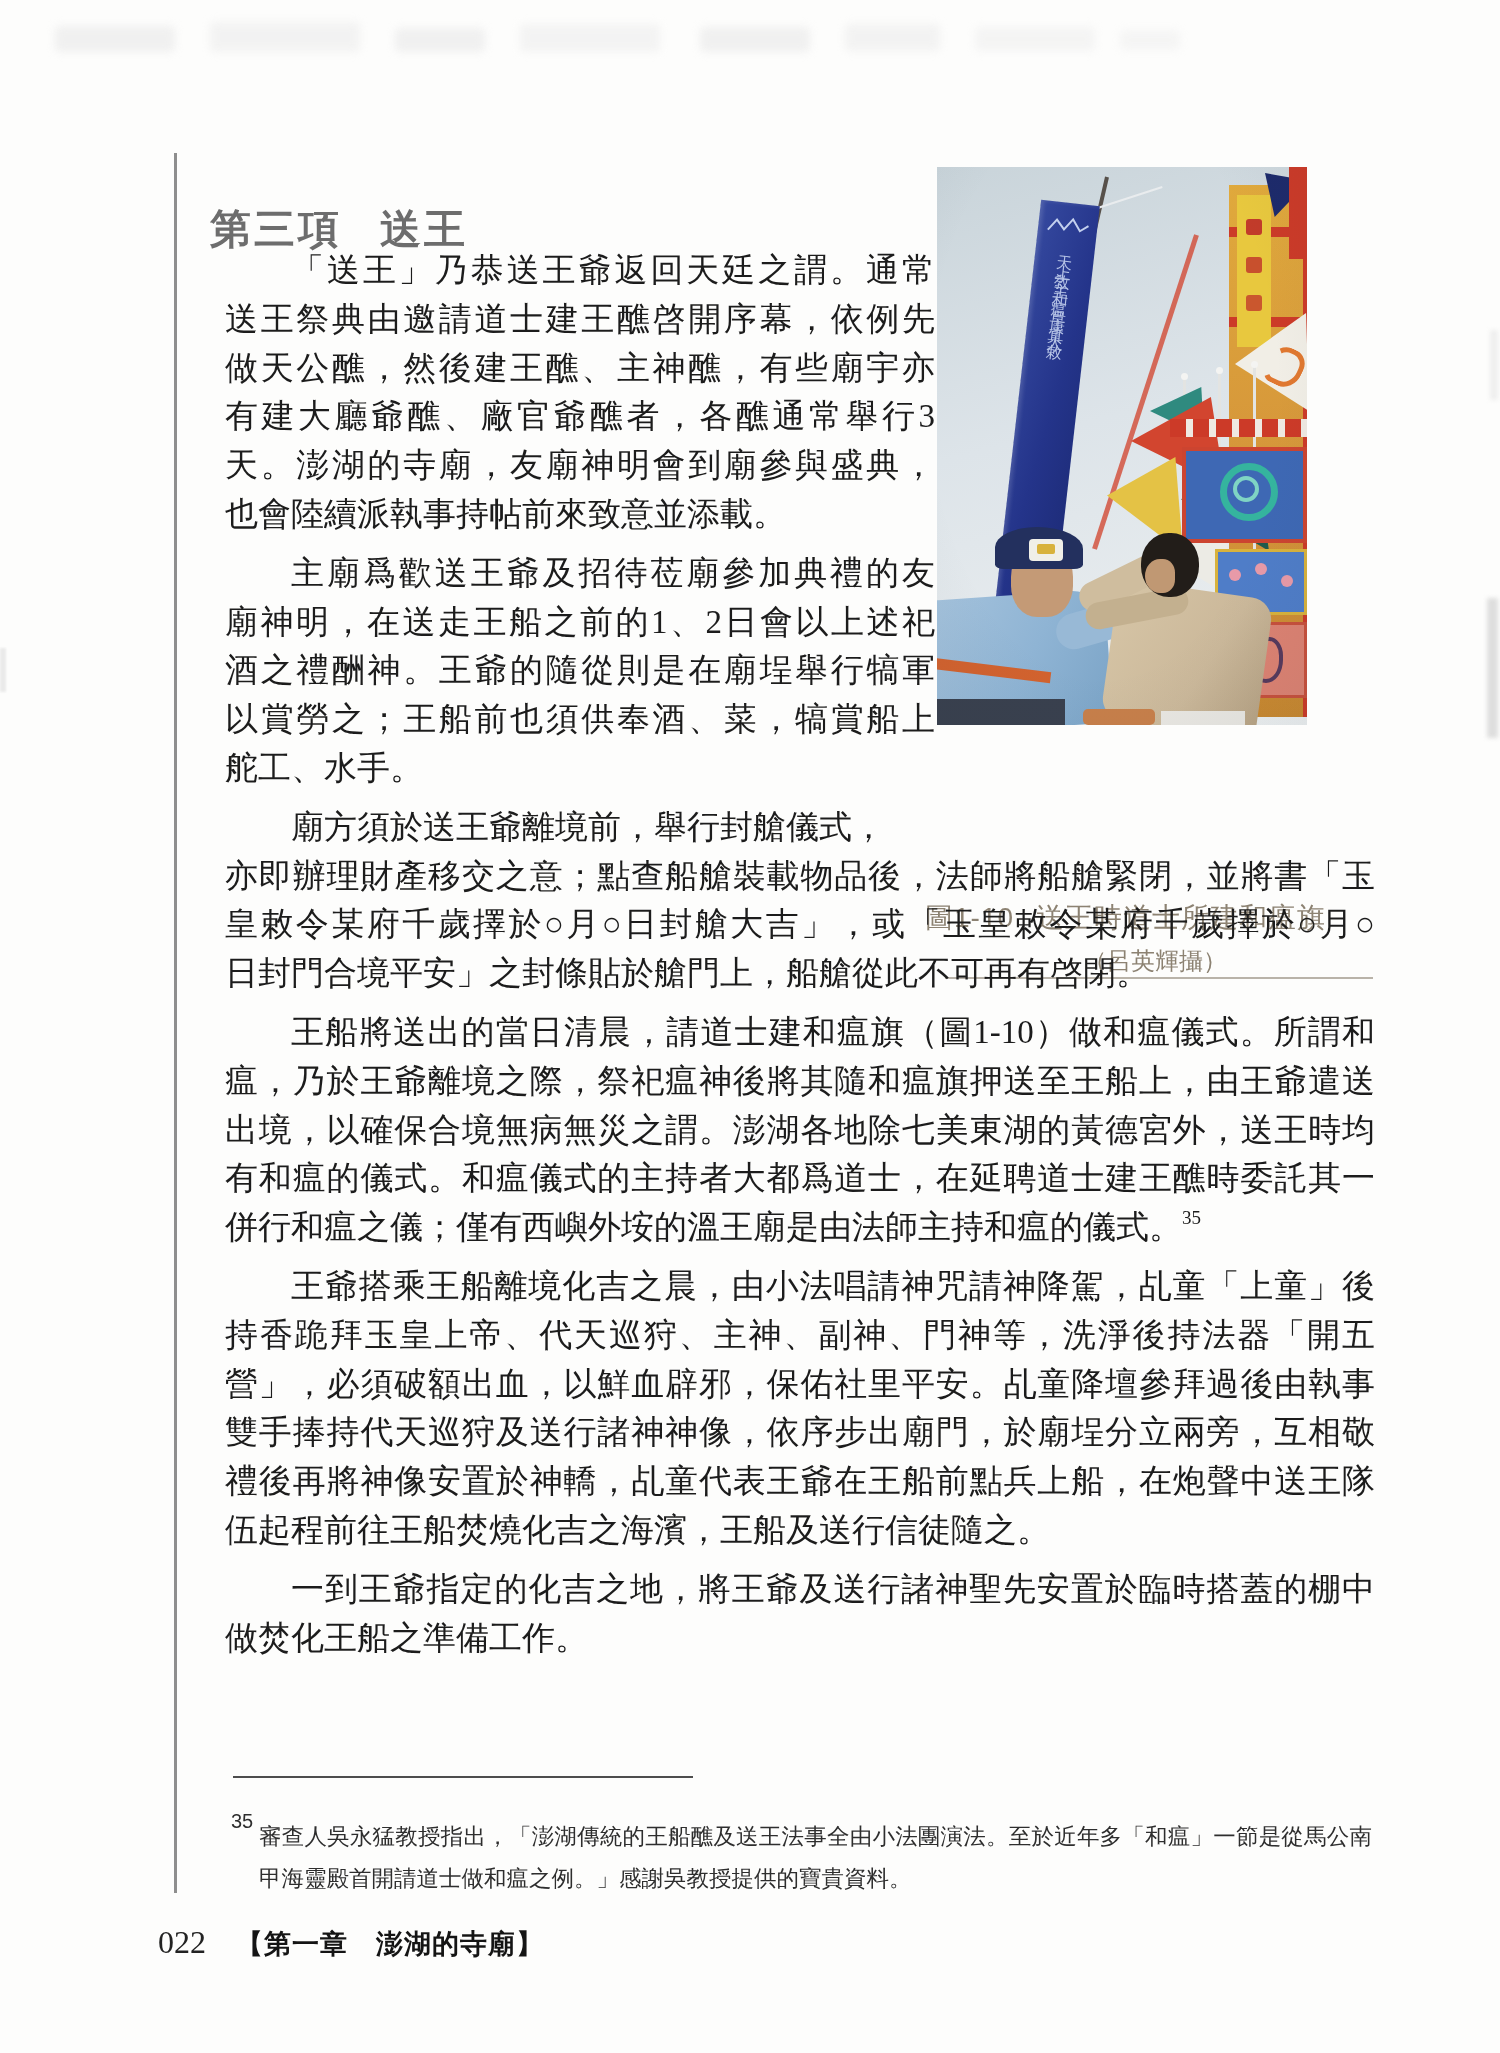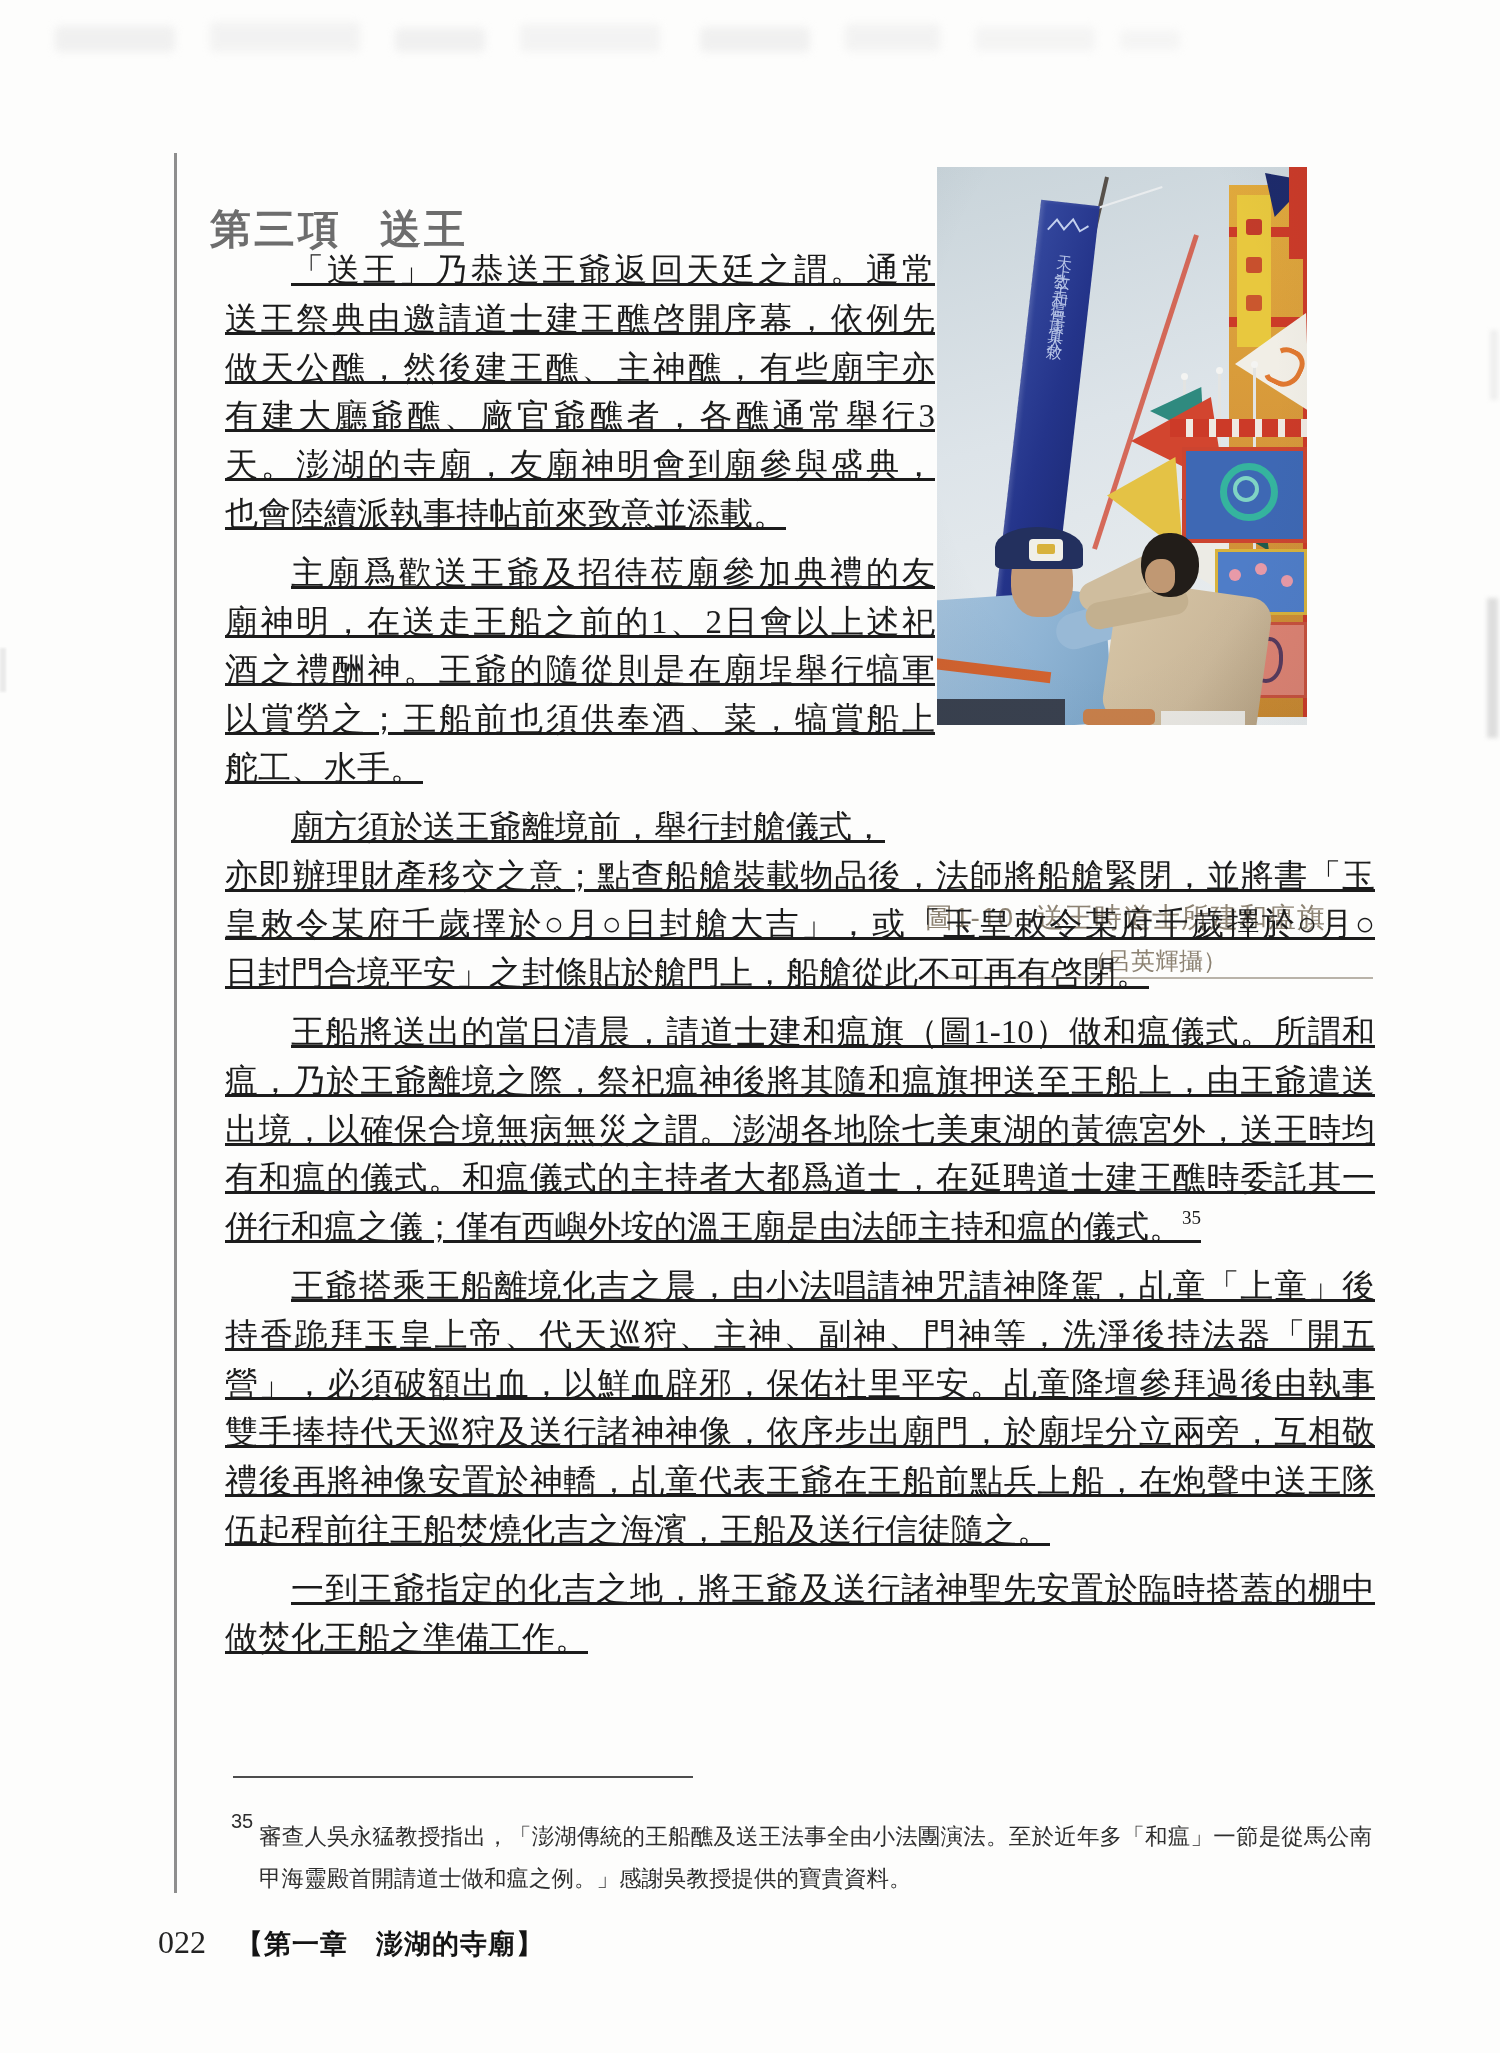--- a/index.html
+++ b/index.html
@@ -30,21 +30,21 @@
     font-family:"Liberation Sans","DejaVu Sans",sans-serif;
     font-size:41px; font-weight:bold; color:#6d6d6d; letter-spacing:3px; line-height:1.1;
   }
   .heading .h-title{margin-left:38px;}
 
   
   .body-text{position:absolute; left:225px; top:246px; width:1150px;}
   .tline{
     font-size:33px; line-height:48.8px; height:48.8px;
     text-align:justify; text-align-last:justify; text-justify:inter-character;
-    white-space:nowrap; color:#1c1c1c;text-decoration:underline;
+    white-space:nowrap; color:#1c1c1c;
   }
   .tline.n{width:710px;}
   .tline.f{width:1150px;}
   .tline.indent{padding-left:66px; box-sizing:border-box;}
   .tline.end{text-align-last:left;}
   .tline.gap{margin-top:10px;}
   .tline sup{font-size:19px; line-height:0; vertical-align:14px; letter-spacing:0;}
 
   
   .figure{position:absolute; left:925px; top:167px; width:450px;}

